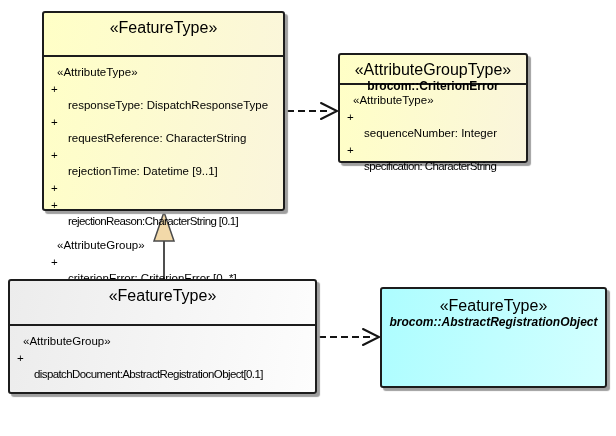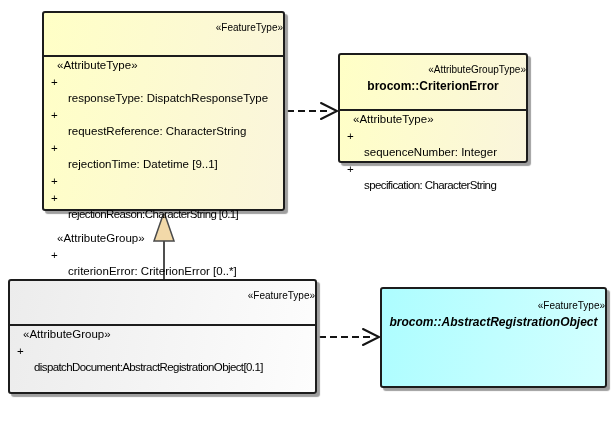--- a/index.html
+++ b/index.html
@@ -29,24 +29,24 @@
   }
   .uml-class.yellow { background: linear-gradient(100deg, #ffffc6 0%, #faf5dc 100%); }
   .uml-class.gray   { background: linear-gradient(100deg, #ececec 0%, #fdfdfd 100%); }
   .uml-class.cyan   { background: linear-gradient(100deg, #adfdff 0%, #d3ffff 100%); }
   .hdr {
     text-align: center;
     padding-top: 6px;
     box-sizing: border-box;
   }
   .hdr.divided { border-bottom: 2px solid #1c1c1c; }
-  .stereo { font-size: 10px; text-align: right; }
+  .stereo { font-size: 16px; }
   .cname  { font-size: 12px; font-weight: bold; }
   .cname.italic { font-style: italic; }
-  .body { padding-top: 0; }
+  .body { padding-top: 7px; }
   .sec-stereo { padding-left: 13px; }
   .section + .section { margin-top: 7px; }
   .attr-row { display: flex; white-space: nowrap; }
   .attr-row .vis { width: 24px; padding-left: 7px; box-sizing: border-box; }
   .attr-row .atext { flex: 1; margin-top: 16px; }
   .attr-row.condensed .atext { letter-spacing: -0.6px; }
 </style>
 </head>
 <body>
 
@@ -101,21 +101,21 @@
           <div class="sec-stereo">«AttributeGroup»</div>
           <div class="attr-row">
             <span class="vis">+</span>
             <span class="atext">criterionError: CriterionError [0..*]</span>
           </div>
         </div>
       </div>
   </div>
 
   <div class="uml-class yellow" style="left:338px; top:53px; width:190px; height:110px;">
-    <div class="hdr divided" style="height:56px;">
+    <div class="hdr divided" style="height:30px;">
       <div class="stereo">«AttributeGroupType»</div>
       <div class="cname">brocom::CriterionError</div>
     </div>
     <div class="body">
         <div class="section">
           <div class="sec-stereo">«AttributeType»</div>
           <div class="attr-row">
             <span class="vis">+</span>
             <span class="atext">sequenceNumber: Integer</span>
           </div>

